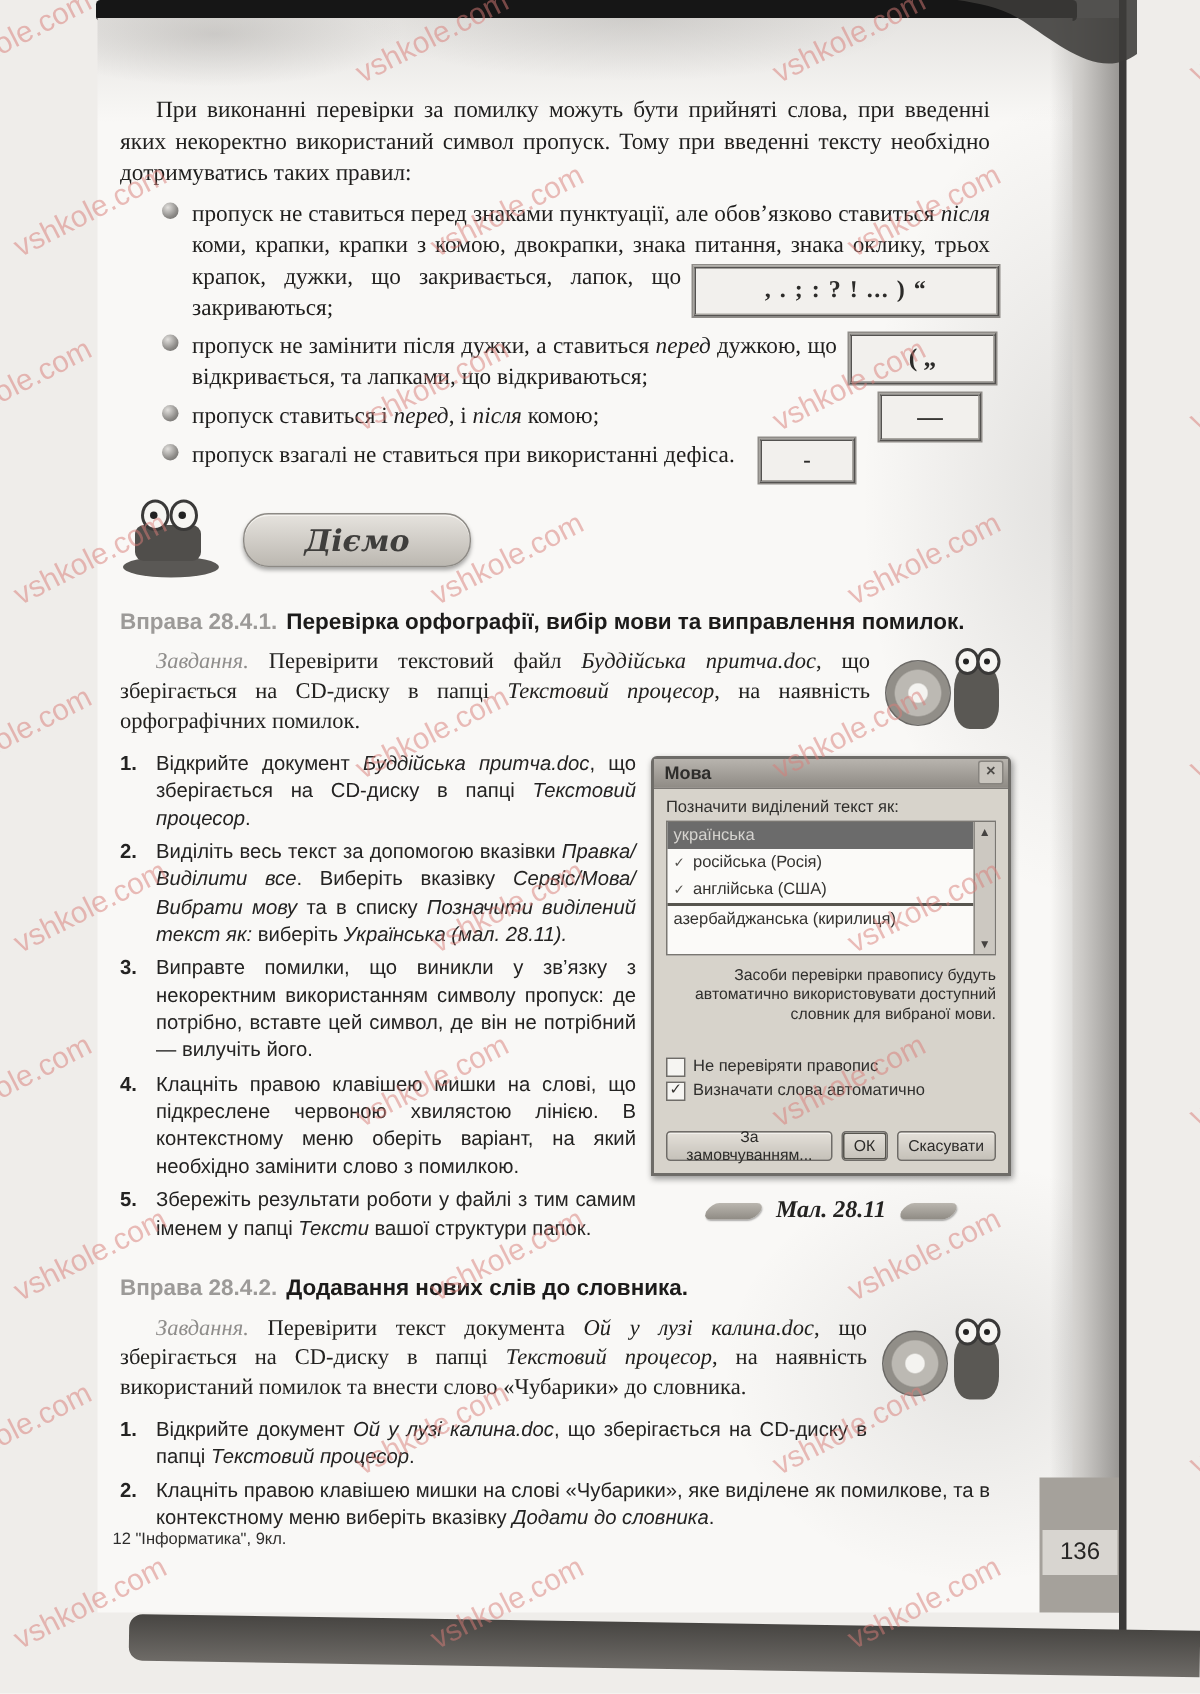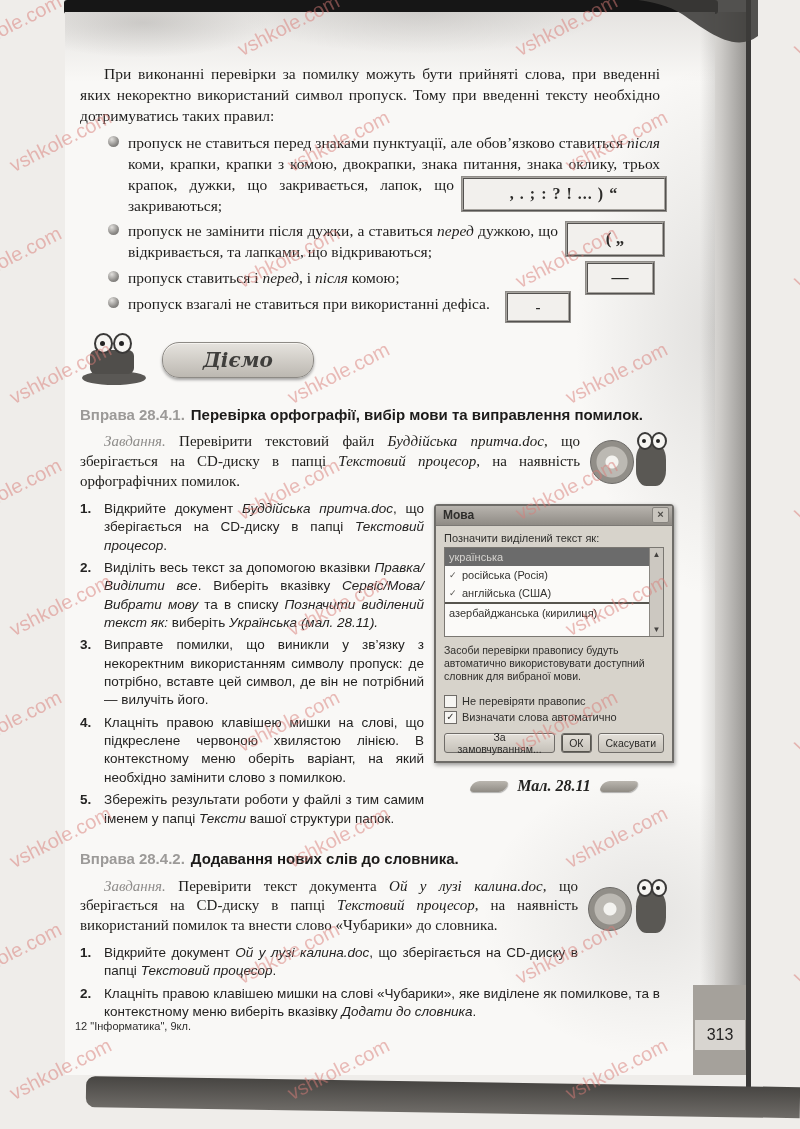--- a/index.html
+++ b/index.html
@@ -92,25 +92,25 @@
   .dlg-body{padding:6px 8px 8px;}
   .dlg-label{font-size:11px;color:#2f2e2c;margin-bottom:3px;}
   .lang-list{position:relative;background:#fbfaf8;border:1px solid #7a7772;height:90px;padding-right:14px;box-sizing:border-box;}
   .lang-row{height:17px;font-size:11px;padding:1px 3px 0 4px;color:#33322f;display:flex;align-items:center;gap:3px;
     white-space:nowrap;overflow:hidden;}
   .lang-row.sel{background:#6b6b6b;color:#d6d4d0;}
   .lang-row.ul{border-bottom:2px solid #57554f;}
   .spell{font-size:9px;color:#55534f;width:10px;flex:0 0 auto;}
   .scroll{position:absolute;right:0;top:0;bottom:0;width:13px;background:#ccc8c1;border-left:1px solid #8a8782;
     display:flex;flex-direction:column;justify-content:space-between;align-items:center;font-size:8px;color:#454341;padding:2px 0;}
-  .dlg-note{font-size:10.5px;line-height:1.25;margin:7px 0 12px;color:#2f2e2c;}
+  .dlg-note{font-size:10.5px;line-height:1.25;margin:7px 0 22px;color:#2f2e2c;text-align:right;}
   .chk-row{display:flex;gap:5px;font-size:11px;margin:3px 0;color:#2f2e2c;}
   .chk{width:11px;height:11px;background:#f6f5f2;border:1px solid #6f6c68;font-size:10px;line-height:10px;
     text-align:center;color:#33312e;flex:0 0 auto;}
-  .dlg-btns{display:flex;gap:6px;margin-top:9px;}
+  .dlg-btns{display:flex;gap:6px;margin-top:20px;}
   .btn{height:20px;background:linear-gradient(#e4e0d9,#c5c1b9);border:1px solid #6f6c68;border-radius:3px;
     box-shadow:inset 0 1px 0 #f2f0ec;font-size:10.5px;padding:0 7px;display:flex;align-items:center;
     color:#2c2b29;font-family:"Liberation Sans",sans-serif;}
   .btn.default{box-shadow:inset 0 0 0 1px #57554f, inset 0 1px 0 #eee;flex:1;justify-content:center;}
   .fig-cap{display:flex;align-items:center;justify-content:center;gap:10px;margin-top:14px;
     font:italic bold 16px "Liberation Serif",serif;color:#242321;}
   .swoosh{width:36px;height:11px;border-radius:6px;background:linear-gradient(#bab6af,#8f8b84);
     transform:skewX(-30deg);box-shadow:1px 1px 1px rgba(0,0,0,.3);}
   .ex2{margin-top:14px;}
   .footer-left{position:absolute;left:10px;top:1008px;font-size:11px;color:#2e2d2c;}
@@ -246,21 +246,21 @@
 
   <div class="footer-left">12  "Інформатика", 9кл.</div>
 </div>
 
 <div class="page-curve"></div>
 <div class="edge-line"></div>
 <svg class="corner-blob" viewBox="0 0 120 62" xmlns="http://www.w3.org/2000/svg">
   <path d="M0,0 H120 V36 C96,54 68,30 44,14 C30,5 14,2 0,0 Z" fill="#3c3b39" opacity="0.88"></path>
 </svg>
 <div class="pn-col"></div>
-<div class="pn-box">313</div>
+<div class="pn-box">136</div>
 <div class="bottombar"></div>
 
 <div class="wm-layer">
     <span class="wm" style="left: -45px; top: 14px; color: rgb(217, 125, 120);">vshkole.com</span>
     <span class="wm" style="left: 233px; top: 14px; color: rgb(217, 125, 120);">vshkole.com</span>
     <span class="wm" style="left: 511px; top: 14px; color: rgb(217, 125, 120);">vshkole.com</span>
     <span class="wm" style="left: 789px; top: 14px; color: rgb(217, 125, 120);">vshkole.com</span>
     <span class="wm" style="left: 5px; top: 130px; color: rgb(217, 125, 120);">vshkole.com</span>
     <span class="wm" style="left: 283px; top: 130px; color: rgb(217, 125, 120);">vshkole.com</span>
     <span class="wm" style="left: 561px; top: 130px; color: rgb(217, 125, 120);">vshkole.com</span>

